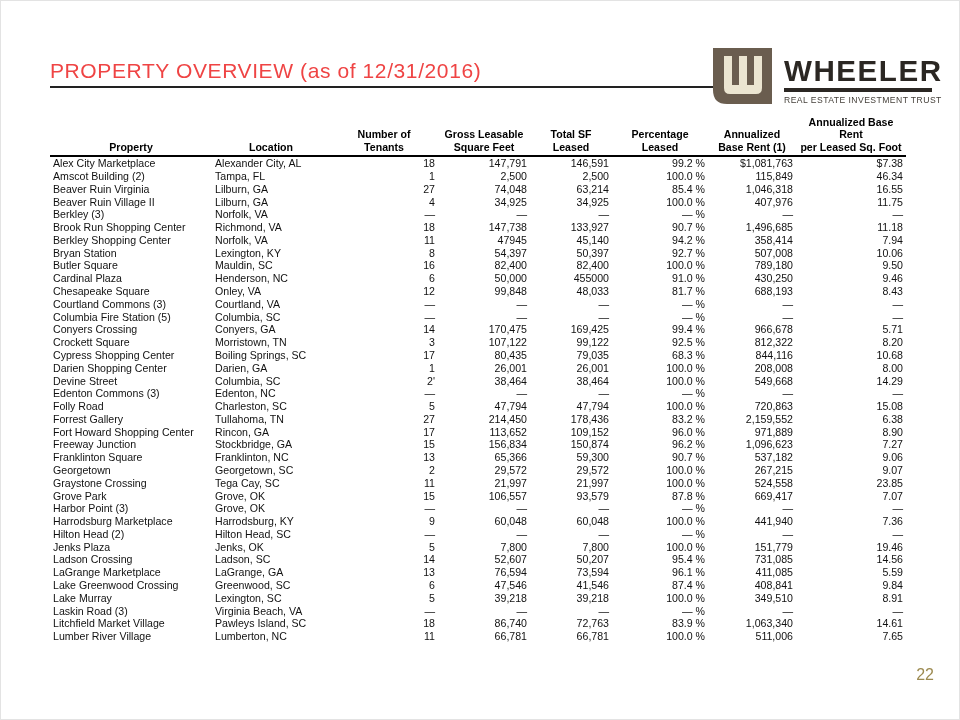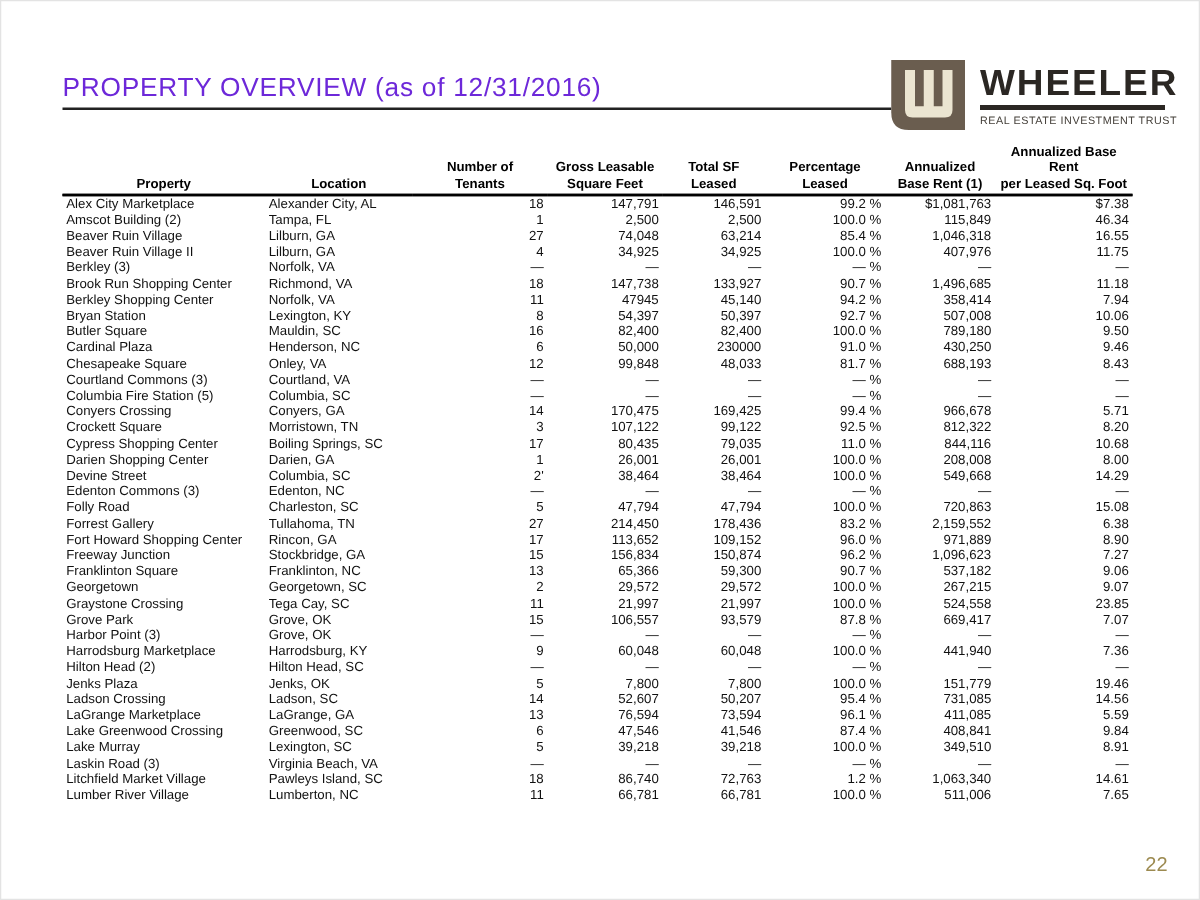--- a/index.html
+++ b/index.html
@@ -5,28 +5,28 @@
   html,body { margin:0; padding:0; background:#ffffff; }
   .slide {
     position:relative; width:960px; height:720px; background:#ffffff;
     font-family:"Liberation Sans", sans-serif; overflow:hidden;
     box-shadow: inset 0 0 0 1px #e3e3e3;
   }
 
   
   .title {
     position:absolute; left:50px; top:59px;
-    font-size:21px; letter-spacing:0.6px; color:#6d28d9; white-space:nowrap;
+    font-size:21px; letter-spacing:0.6px; color:#ef4444; white-space:nowrap;
   }
   .title-rule {
     position:absolute; left:50px; top:86px; width:663px; height:2px; background:#222222;
   }
 
   
-  .logo { position:absolute; left:712px; top:47px; display:flex; align-items:center; }
+  .logo { position:absolute; left:712px; top:47px; display:flex; align-items:flex-end; }
   .logo-mark { width:61px; height:58px; display:block; }
   .logo-text { margin-left:11px; width:148px; }
   .brand {
     font-size:29px; font-weight:bold; color:#2b2723; letter-spacing:1.5px;
     line-height:30px; transform:scaleX(1.02); transform-origin:left; white-space:nowrap;
   }
   .brand-rule { height:4px; background:#2b2723; margin-top:2px; width:148px; }
   .tagline {
     font-size:8.6px; color:#45403a; letter-spacing:0.45px; margin-top:3px; white-space:nowrap;
   }
@@ -45,21 +45,21 @@
   table.props td {
     font-size:10.6px; color:#111; height:12.78px; line-height:12.78px;
     padding:0 3px; white-space:nowrap; overflow:hidden;
   }
   table.props td:nth-child(1),
   table.props td:nth-child(2) { text-align:left; }
   table.props td:nth-child(n+3) { text-align:right; }
 
   
   .page-number {
-    position:absolute; right:26px; bottom:18px;
+    position:absolute; right:26px; bottom:36px;
     font-size:16px; color:#9c8a50;
   }
 </style>
 </head>
 <body>
 
 <div class="slide">
 
   <div class="title">PROPERTY OVERVIEW (as of 12/31/2016)</div>
   <div class="title-rule"></div>
@@ -122,21 +122,21 @@
           <td>Tampa, FL</td>
           <td>1</td>
           <td>2,500</td>
           <td>2,500</td>
           <td>100.0 %</td>
           <td>115,849</td>
           <td>46.34</td>
         </tr>
 
         <tr>
-          <td>Beaver Ruin Village</td>
+          <td>Beaver Ruin Virginia</td>
           <td>Lilburn, GA</td>
           <td>27</td>
           <td>74,048</td>
           <td>63,214</td>
           <td>85.4 %</td>
           <td>1,046,318</td>
           <td>16.55</td>
         </tr>
 
         <tr>
@@ -204,21 +204,21 @@
           <td>100.0 %</td>
           <td>789,180</td>
           <td>9.50</td>
         </tr>
 
         <tr>
           <td>Cardinal Plaza</td>
           <td>Henderson, NC</td>
           <td>6</td>
           <td>50,000</td>
-          <td>230000</td>
+          <td>455000</td>
           <td>91.0 %</td>
           <td>430,250</td>
           <td>9.46</td>
         </tr>
 
 
         <tr>
           <td>Chesapeake Square</td>
           <td>Onley, VA</td>
           <td>12</td>
@@ -273,21 +273,21 @@
           <td>812,322</td>
           <td>8.20</td>
         </tr>
 
         <tr>
           <td>Cypress Shopping Center</td>
           <td>Boiling Springs, SC</td>
           <td>17</td>
           <td>80,435</td>
           <td>79,035</td>
-          <td>11.0 %</td>
+          <td>68.3 %</td>
           <td>844,116</td>
           <td>10.68</td>
         </tr>
 
         <tr>
           <td>Darien Shopping Center</td>
           <td>Darien, GA</td>
           <td>1</td>
           <td>26,001</td>
           <td>26,001</td>
@@ -504,21 +504,21 @@
           <td>—</td>
           <td>—</td>
         </tr>
 
         <tr>
           <td>Litchfield Market Village</td>
           <td>Pawleys Island, SC</td>
           <td>18</td>
           <td>86,740</td>
           <td>72,763</td>
-          <td>1.2 %</td>
+          <td>83.9 %</td>
           <td>1,063,340</td>
           <td>14.61</td>
         </tr>
 
         <tr>
           <td>Lumber River Village</td>
           <td>Lumberton, NC</td>
           <td>11</td>
           <td>66,781</td>
           <td>66,781</td>

